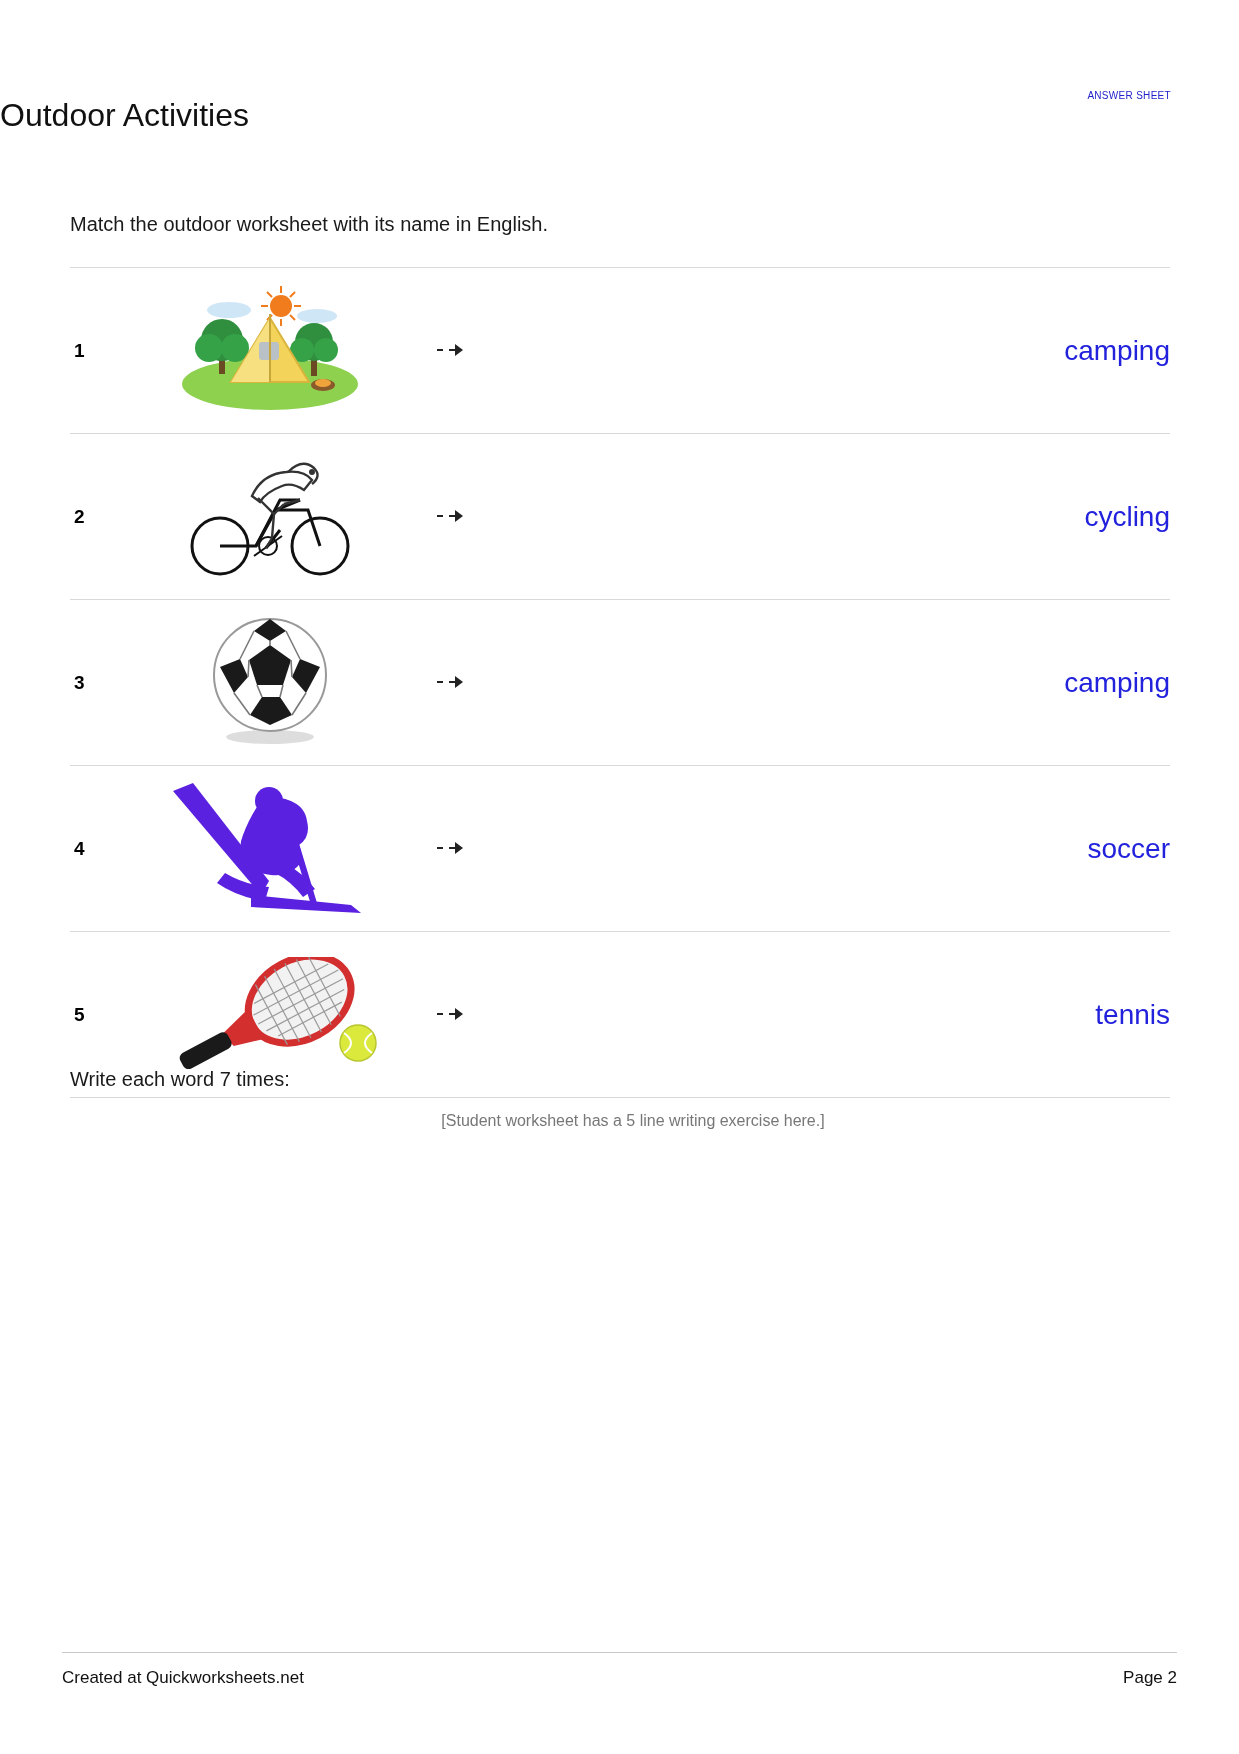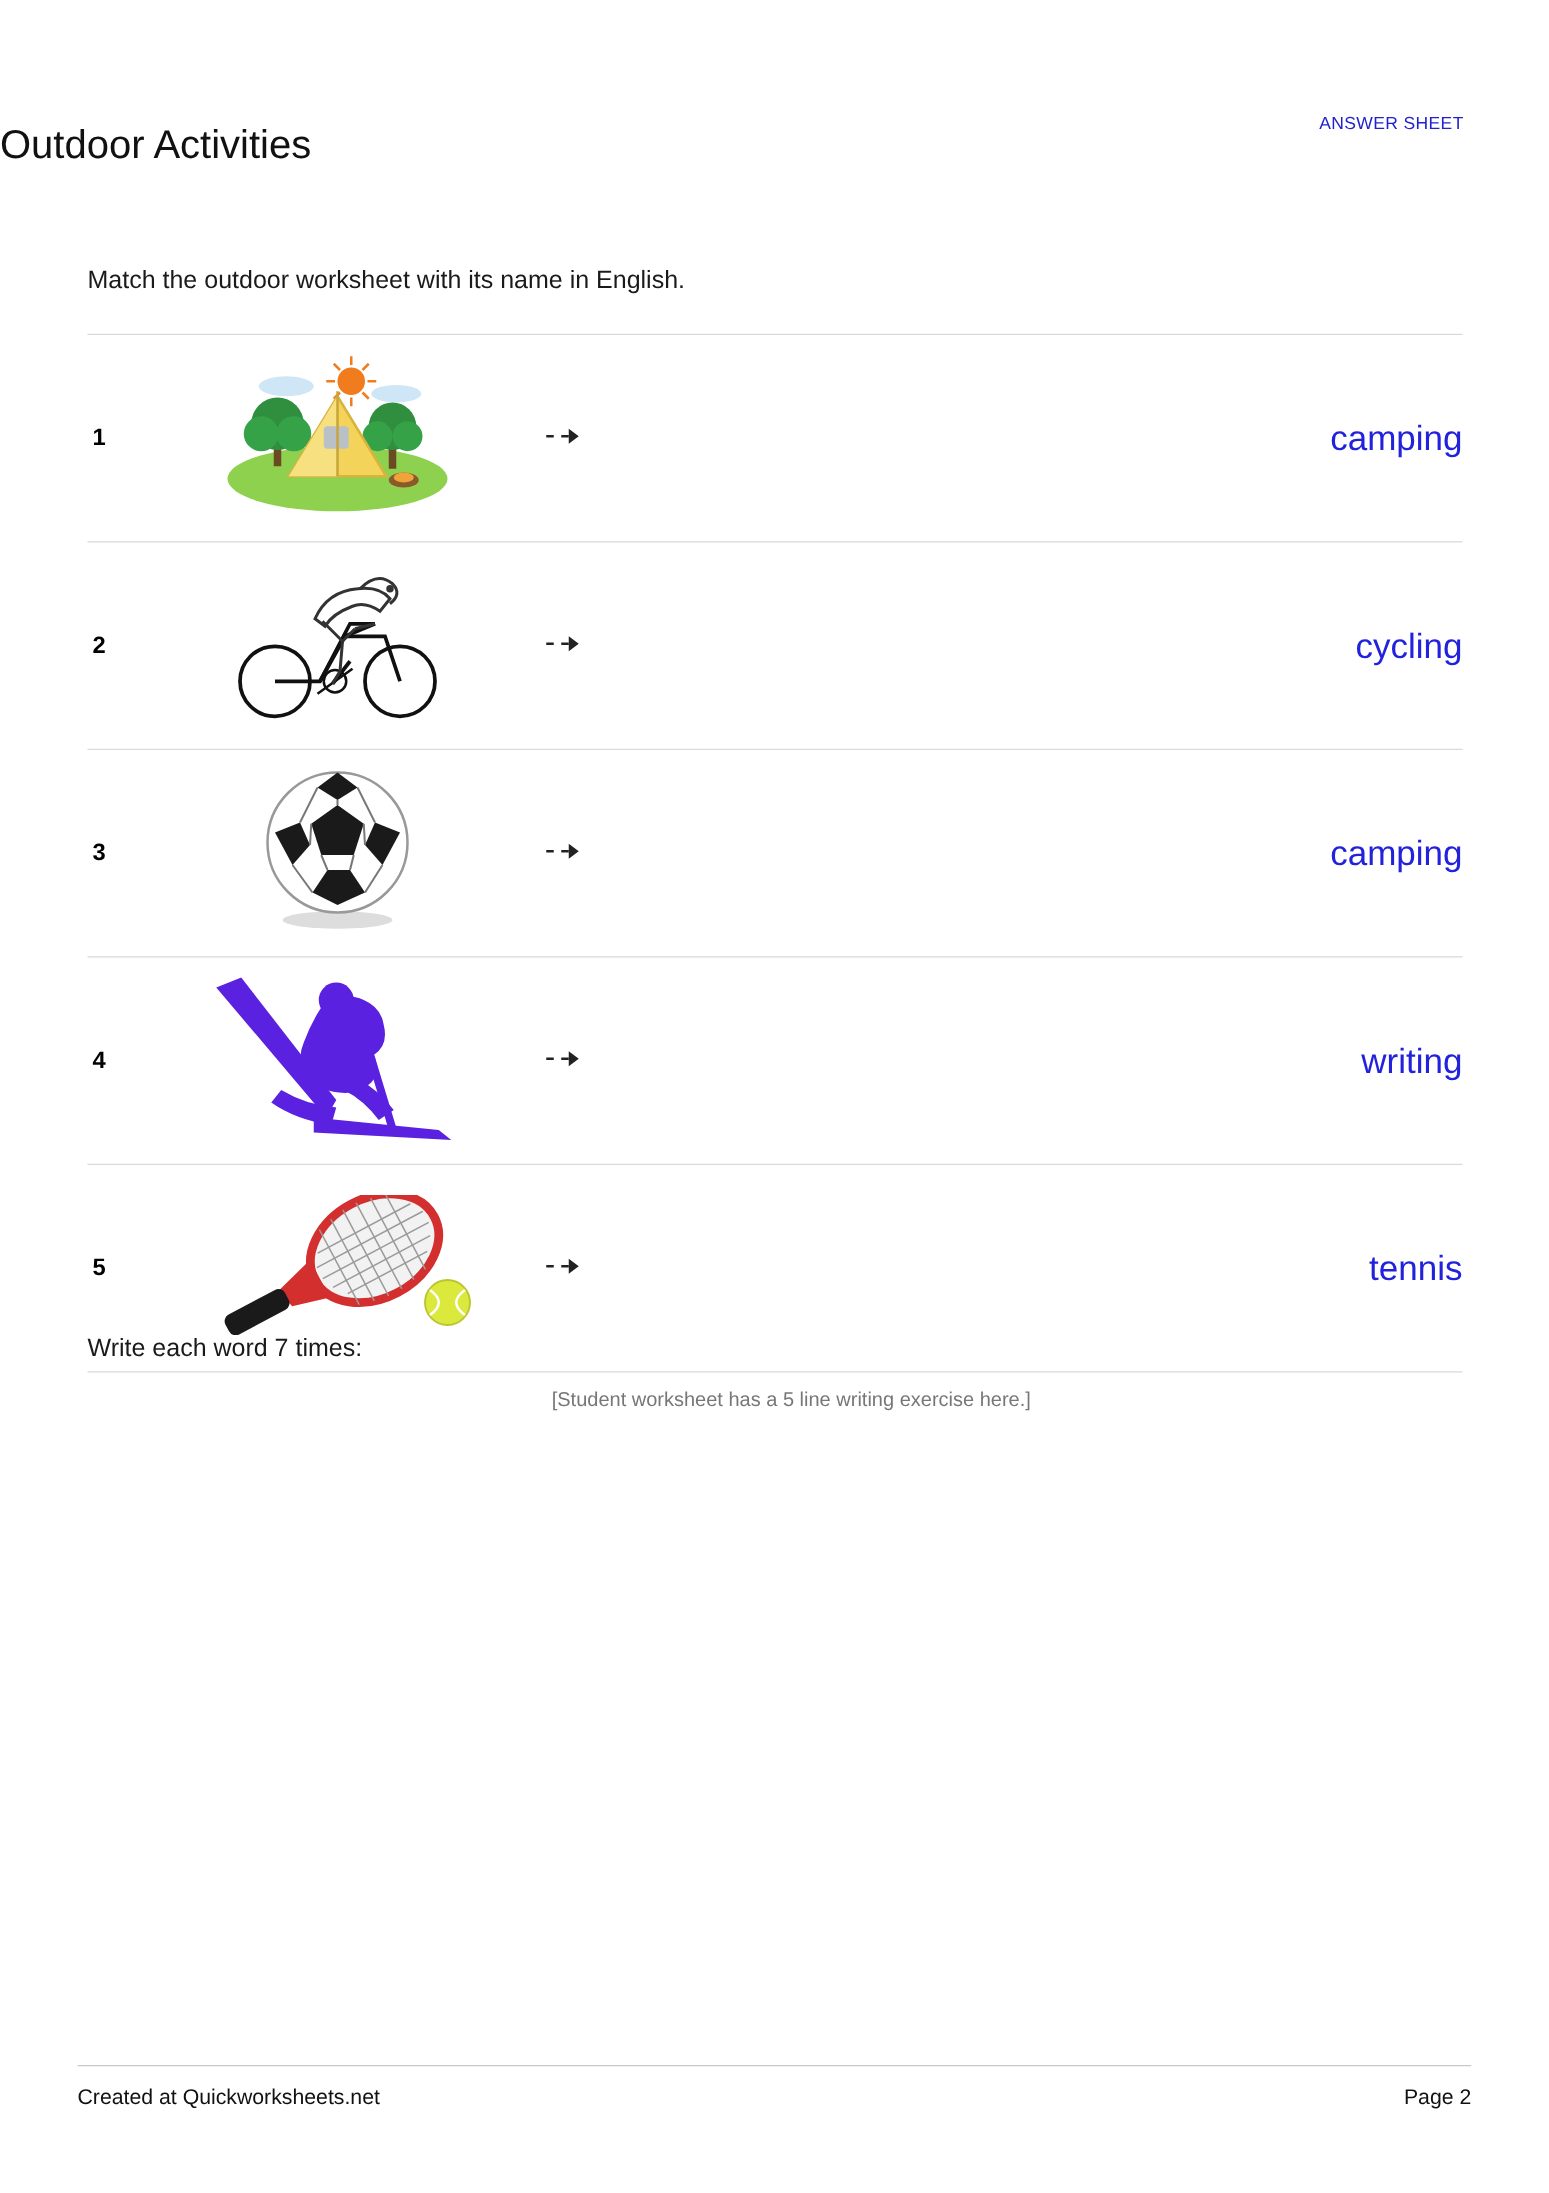--- a/index.html
+++ b/index.html
@@ -20,21 +20,21 @@
     left: 0; top: 0;
     width: 1239px;
     height: 1754px;
     box-sizing: border-box;
   }
   
   .answer-tag {
     position: absolute;
     right: 68px;
     top: 90px;
-    font-size: 14px;
+    font-size: 10px;
     color: #2222cc;
     letter-spacing: 0.3px;
   }
   .doc-title {
     position: absolute;
     left: 0; right: 0;
     top: 97px;
     font-size: 32px;
     font-weight: normal;
     color: #111111;
@@ -290,21 +290,21 @@
 
                 <path d="M92 30 q16 -14 34 -6 q14 6 16 20 q4 16 -8 24 q6 14 -2 22 q-10 10 -26 8 q-18 -2 -26 -14 q-8 -12 -2 -26 q6 -16 14 -28 z"></path>
                 <circle cx="104" cy="24" r="14"></circle>
                 <path d="M60 96 q20 12 44 14 l-4 14 q-28 -4 -48 -18 z"></path>
                 <path d="M120 86 q18 10 30 26 l-12 8 q-12 -16 -28 -24 z"></path>
               </g>
             </svg>
           </span>
         </td>
         <td class="col-arrow"><span class="arrow-glyph"></span></td>
-        <td class="col-word">writing</td>
+        <td class="col-word">soccer</td>
       </tr>
 
       <tr>
         <td class="col-num">5</td>
         <td class="col-pic">
           <span class="pic">
             <svg width="236" height="112" viewBox="0 0 236 112" aria-hidden="true">
               <g transform="rotate(-28 130 52)">
                 <ellipse cx="150" cy="52" rx="54" ry="40" fill="#f2f2f2" stroke="#d32f2f" stroke-width="7"></ellipse>
                 <g stroke="#9a9a9a" stroke-width="1.2">

